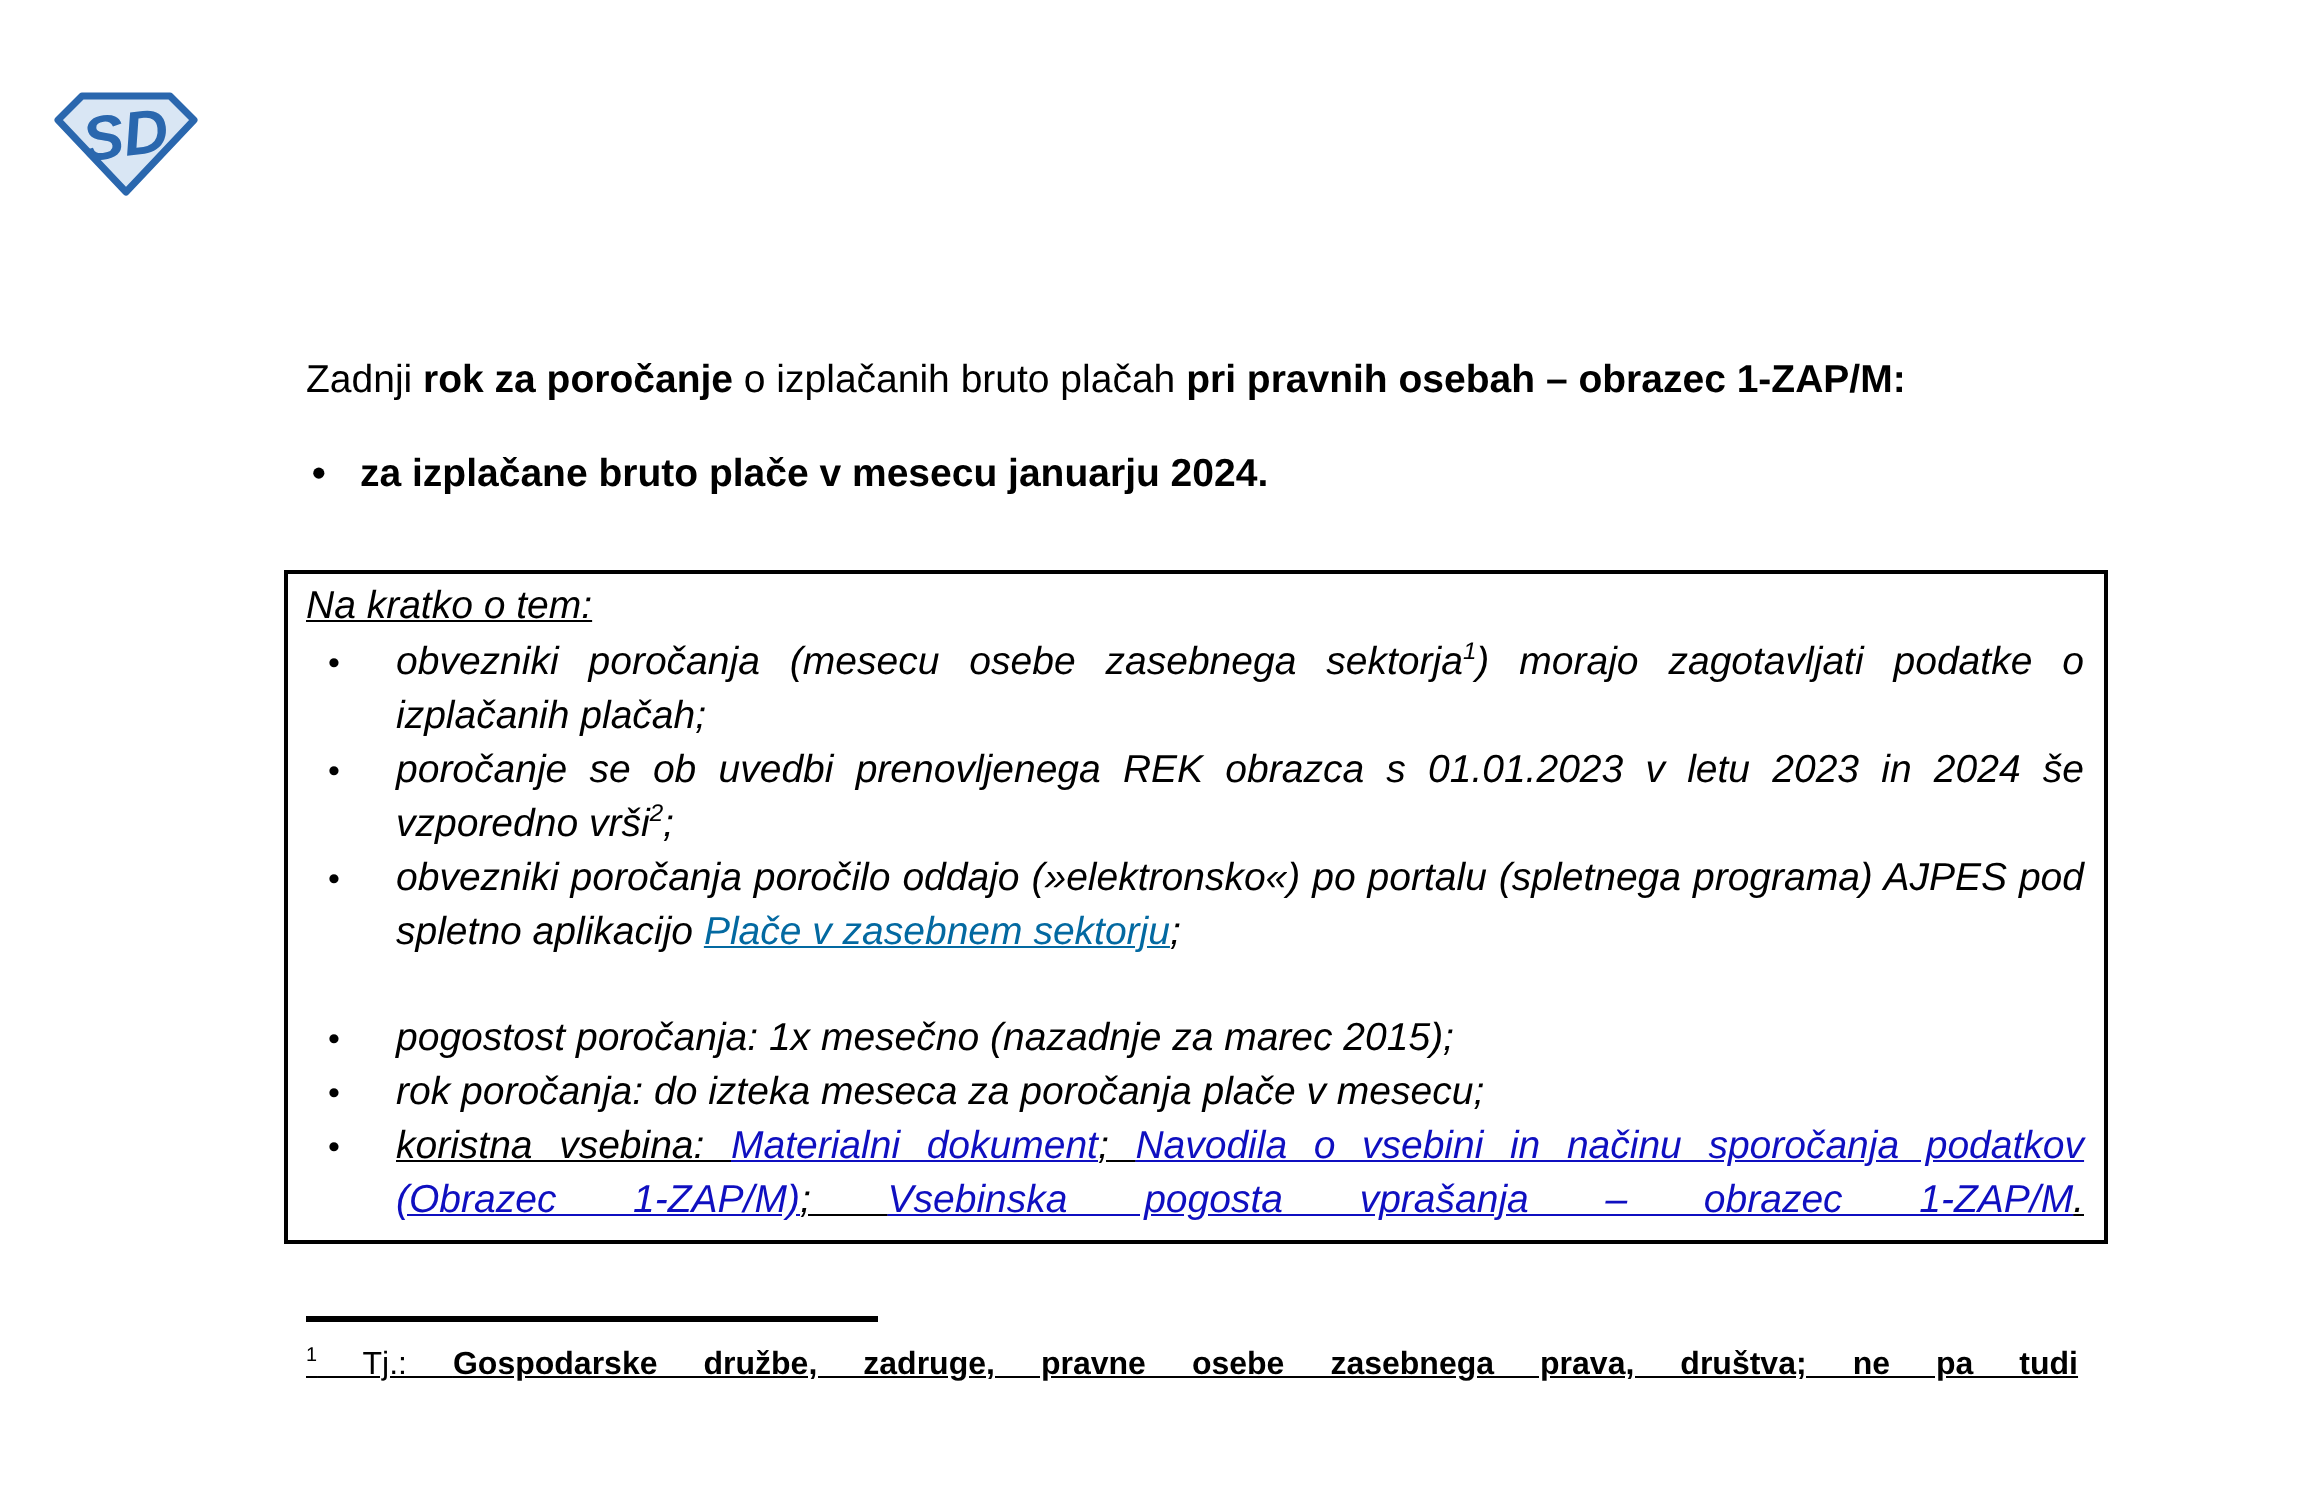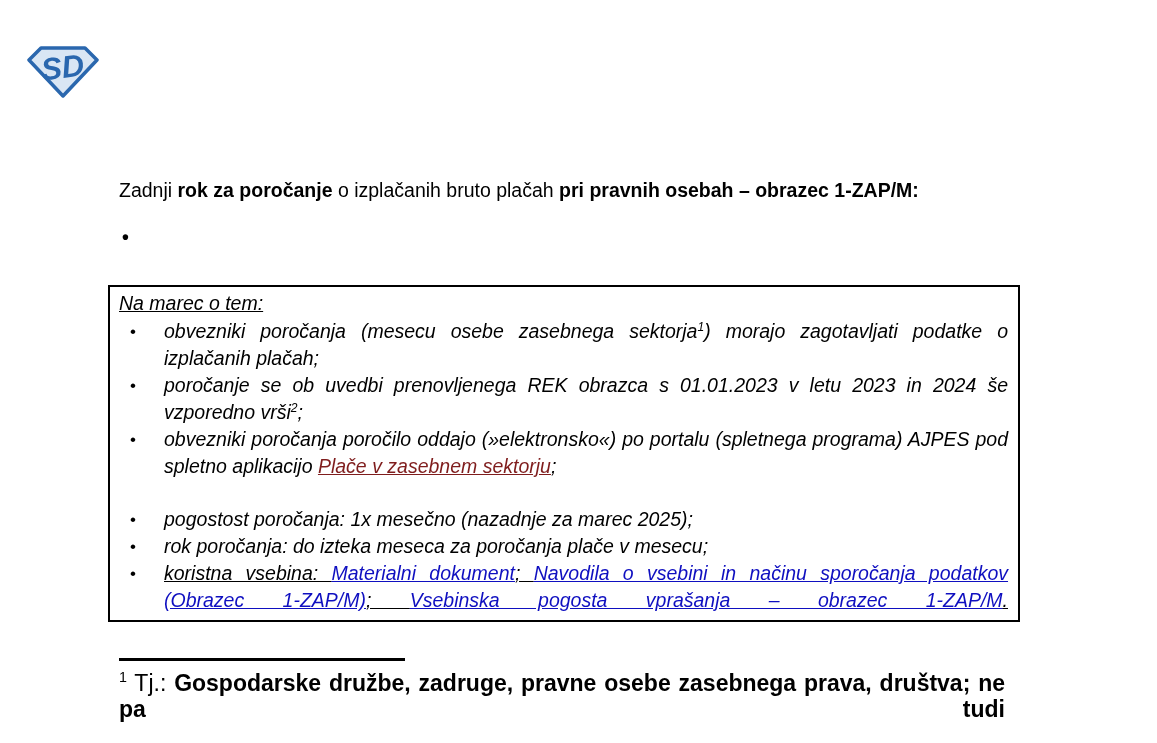--- a/index.html
+++ b/index.html
@@ -1,21 +1,21 @@
 <!DOCTYPE html>
 <html><head>
 <meta charset="utf-8">
 <style>
   html,body { margin:0; padding:0; background:#ffffff; }
   .page {
     position:relative; width:1157px; height:743px; background:#ffffff;
     font-family:"Liberation Sans", sans-serif; color:#000; overflow:hidden;
   }
   .logo { position:absolute; left:27px; top:45px; width:72px; height:54px; }
-  .content { position:absolute; left:108px; top:168px; width:912px; }
+  .content { position:absolute; left:142px; top:168px; width:912px; }
 
   
   .lead {
     margin:0 0 0 11px; width:886px;
     font-size:19.5px; line-height:44px; text-align:justify;
   }
   .lead-bullet {
     display:flex; margin:4px 0 0 14px; width:884px;
     font-size:19.5px; line-height:42px; font-weight:bold;
   }
@@ -36,62 +36,63 @@
   .bx.fill .bt { text-align-last:justify;text-decoration:underline; }
 
   .b { font-weight:bold; }
   sup { font-size:62%; line-height:0; }
   a.doclink { text-decoration:underline; }
 
   
   .footnote-rule { margin:36px 0 0 11px; width:286px; height:3px; background:#000; }
   .footnote {
     margin:9px 0 0 11px; width:886px;
-    font-size:23px; line-height:26px;
-    text-align:justify; text-align-last:justify;
+    font-size:16px; line-height:26px;
+    text-align:justify; text-align-last:justify;text-decoration:underline;
   }
 </style>
 </head>
 <body>
 
 <div class="page">
 
   <div class="logo">
     <svg viewBox="0 0 72 54" width="72" height="54">
       <polygon points="2,15 14,3 58,3 70,15 36,51" fill="#d9e6f4" stroke="#2a67ae" stroke-width="3.5" stroke-linejoin="round"></polygon>
       <text x="36" y="33" text-anchor="middle" font-family="Liberation Sans, sans-serif" font-size="31" font-style="italic" font-weight="bold" fill="#2a67ae" transform="rotate(-7 36 26)">SD</text>
     </svg>
   </div>
 
   <div class="content">
 
     <p class="lead"><span>Zadnji </span><span class="b">rok za poročanje</span><span> o izplačanih bruto plačah </span><span class="b">pri pravnih osebah – obrazec 1-ZAP/M:</span></p>
 
     <div class="lead-bullet">
       <span class="mk">•</span>
+      <span class="bt"><span class="b">za izplačane bruto plače v mesecu januarju 2024.</span></span>
     </div>
 
     <div class="infobox">
-      <div class="box-title">Na marec o tem:</div>
+      <div class="box-title">Na kratko o tem:</div>
 
       <div class="bx">
         <span class="mk">•</span>
         <span class="bt"><span>obvezniki poročanja (mesecu osebe zasebnega sektorja</span><sup>1</sup><span>) morajo zagotavljati podatke o izplačanih plačah;</span></span>
       </div>
       <div class="bx">
         <span class="mk">•</span>
         <span class="bt"><span>poročanje se ob uvedbi prenovljenega REK obrazca s 01.01.2023 v letu 2023 in 2024 še vzporedno vrši</span><sup>2</sup><span>;</span></span>
       </div>
       <div class="bx">
         <span class="mk">•</span>
-        <span class="bt"><span>obvezniki poročanja poročilo oddajo (»elektronsko«) po portalu (spletnega programa) AJPES pod spletno aplikacijo </span><a href="#" class="doclink" style="color: #7f1d1d;">Plače v zasebnem sektorju</a><span>;</span></span>
+        <span class="bt"><span>obvezniki poročanja poročilo oddajo (»elektronsko«) po portalu (spletnega programa) AJPES pod spletno aplikacijo </span><a href="#" class="doclink" style="color: #0369a1;">Plače v zasebnem sektorju</a><span>;</span></span>
       </div>
       <div class="bx gap">
         <span class="mk">•</span>
-        <span class="bt"><span>pogostost poročanja: 1x mesečno (nazadnje za marec 2025);</span></span>
+        <span class="bt"><span>pogostost poročanja: 1x mesečno (nazadnje za marec 2015);</span></span>
       </div>
       <div class="bx">
         <span class="mk">•</span>
         <span class="bt"><span>rok poročanja: do izteka meseca za poročanja plače v mesecu;</span></span>
       </div>
       <div class="bx fill">
         <span class="mk">•</span>
         <span class="bt"><span>koristna vsebina: </span><a href="#" class="doclink" style="color: rgb(15, 15, 192);">Materialni dokument</a><span>; </span><a href="#" class="doclink" style="color: rgb(15, 15, 192);">Navodila o vsebini in načinu sporočanja podatkov (Obrazec 1-ZAP/M)</a><span>; </span><a href="#" class="doclink" style="color: rgb(15, 15, 192);">Vsebinska pogosta vprašanja – obrazec 1-ZAP/M</a><span>.</span></span>
       </div>
     </div>

